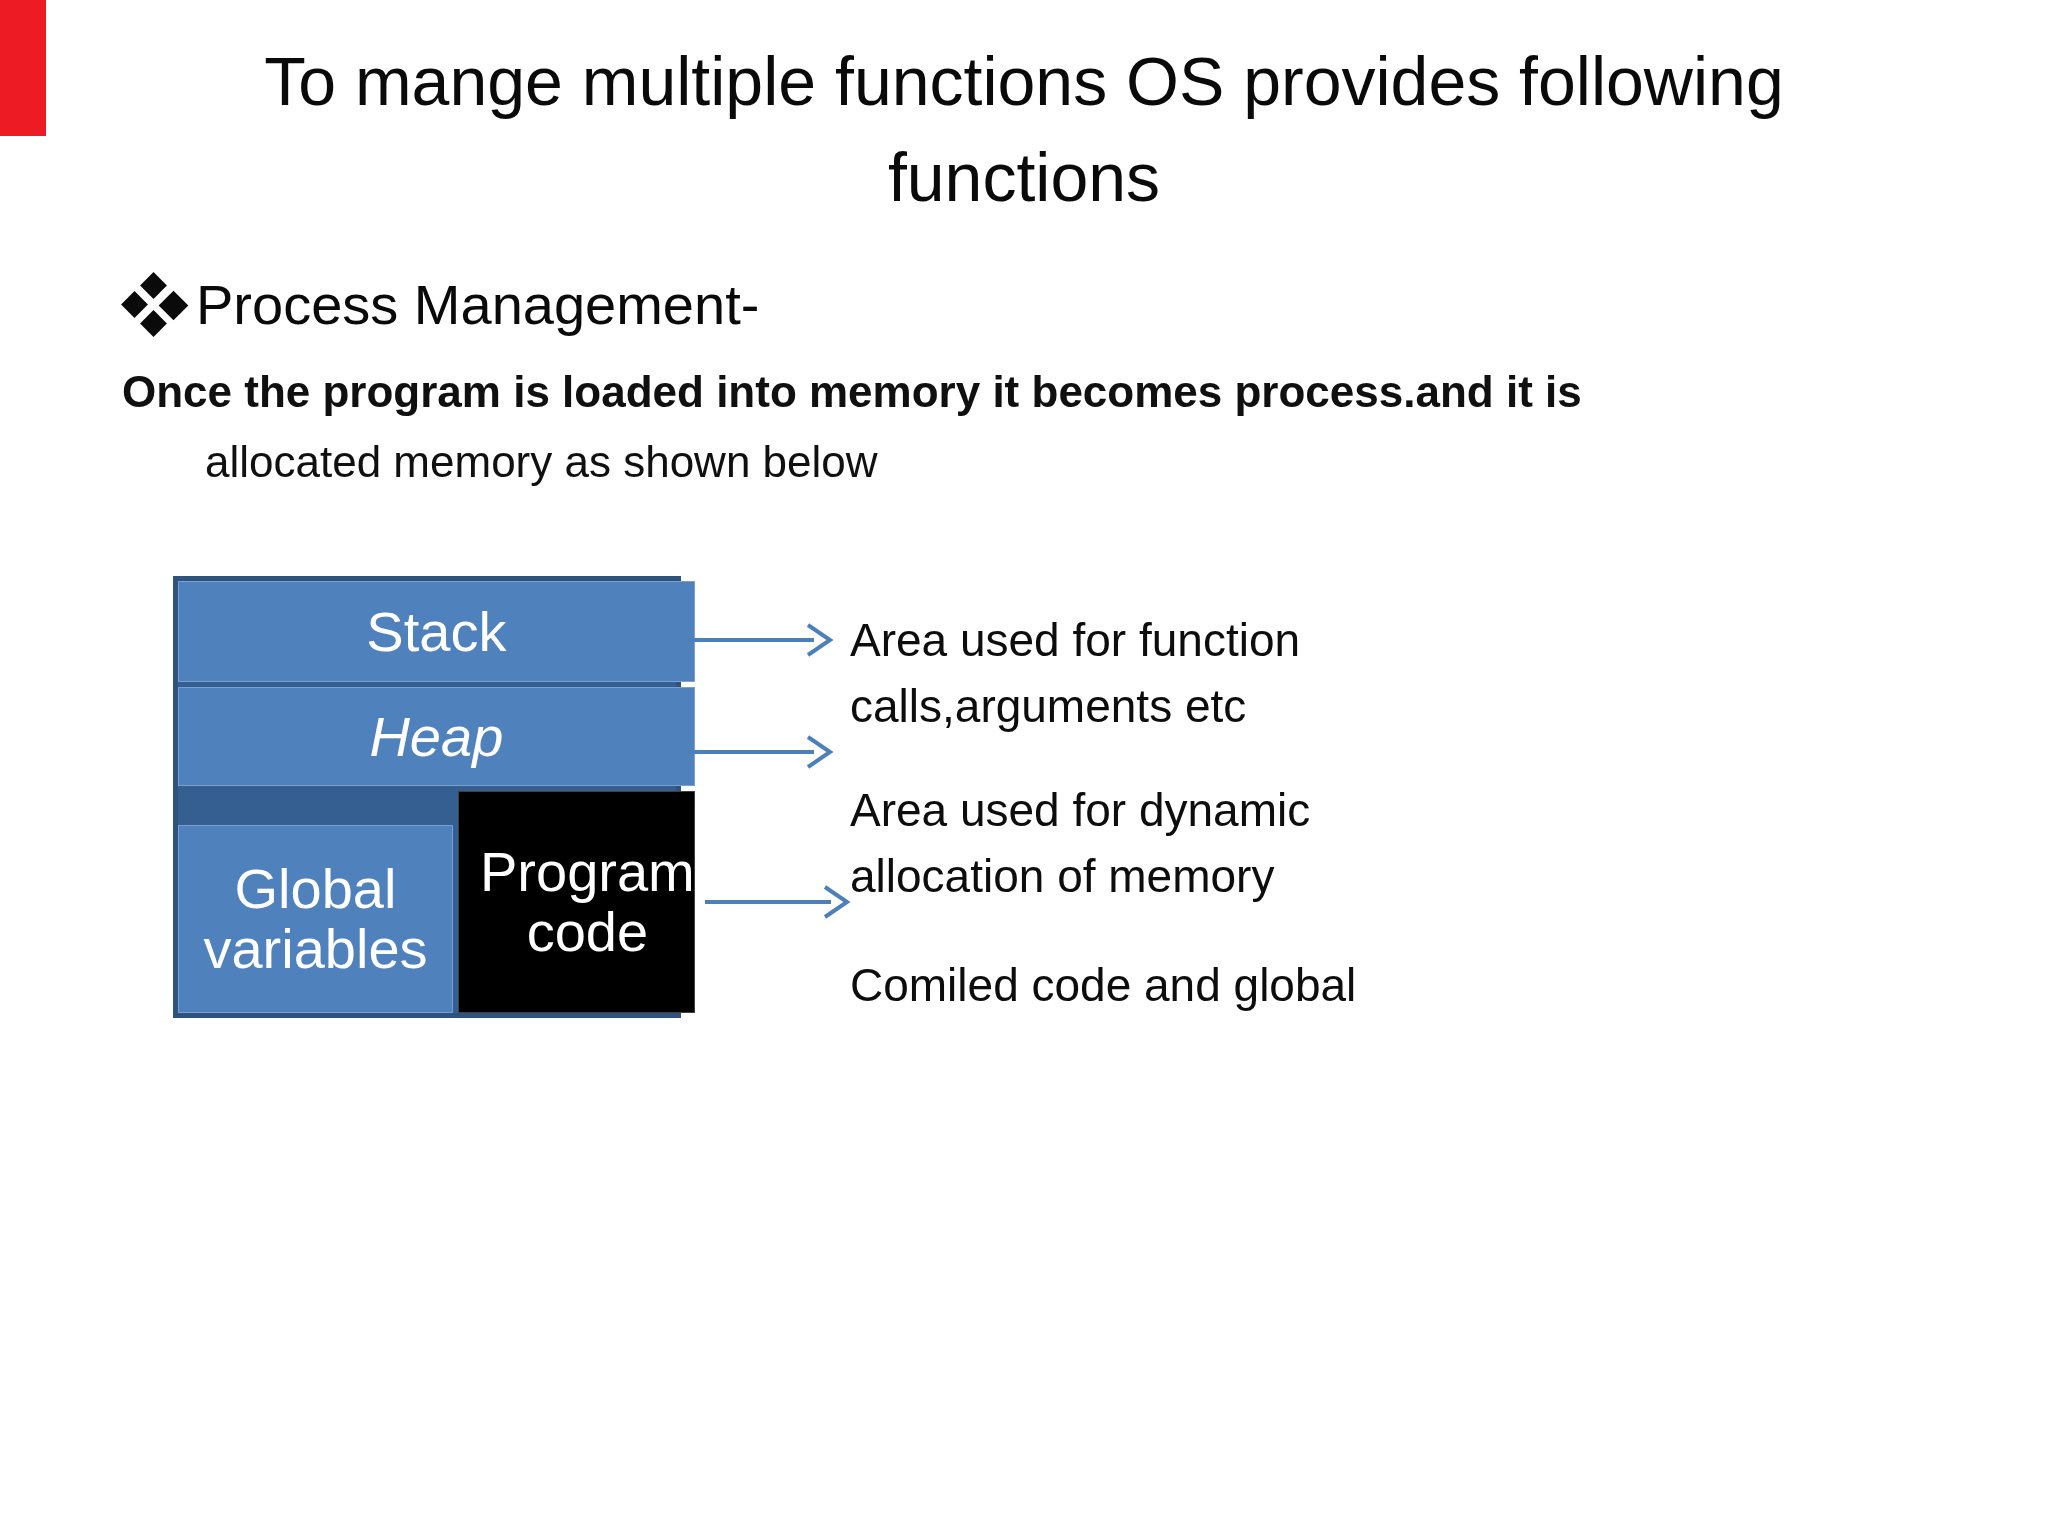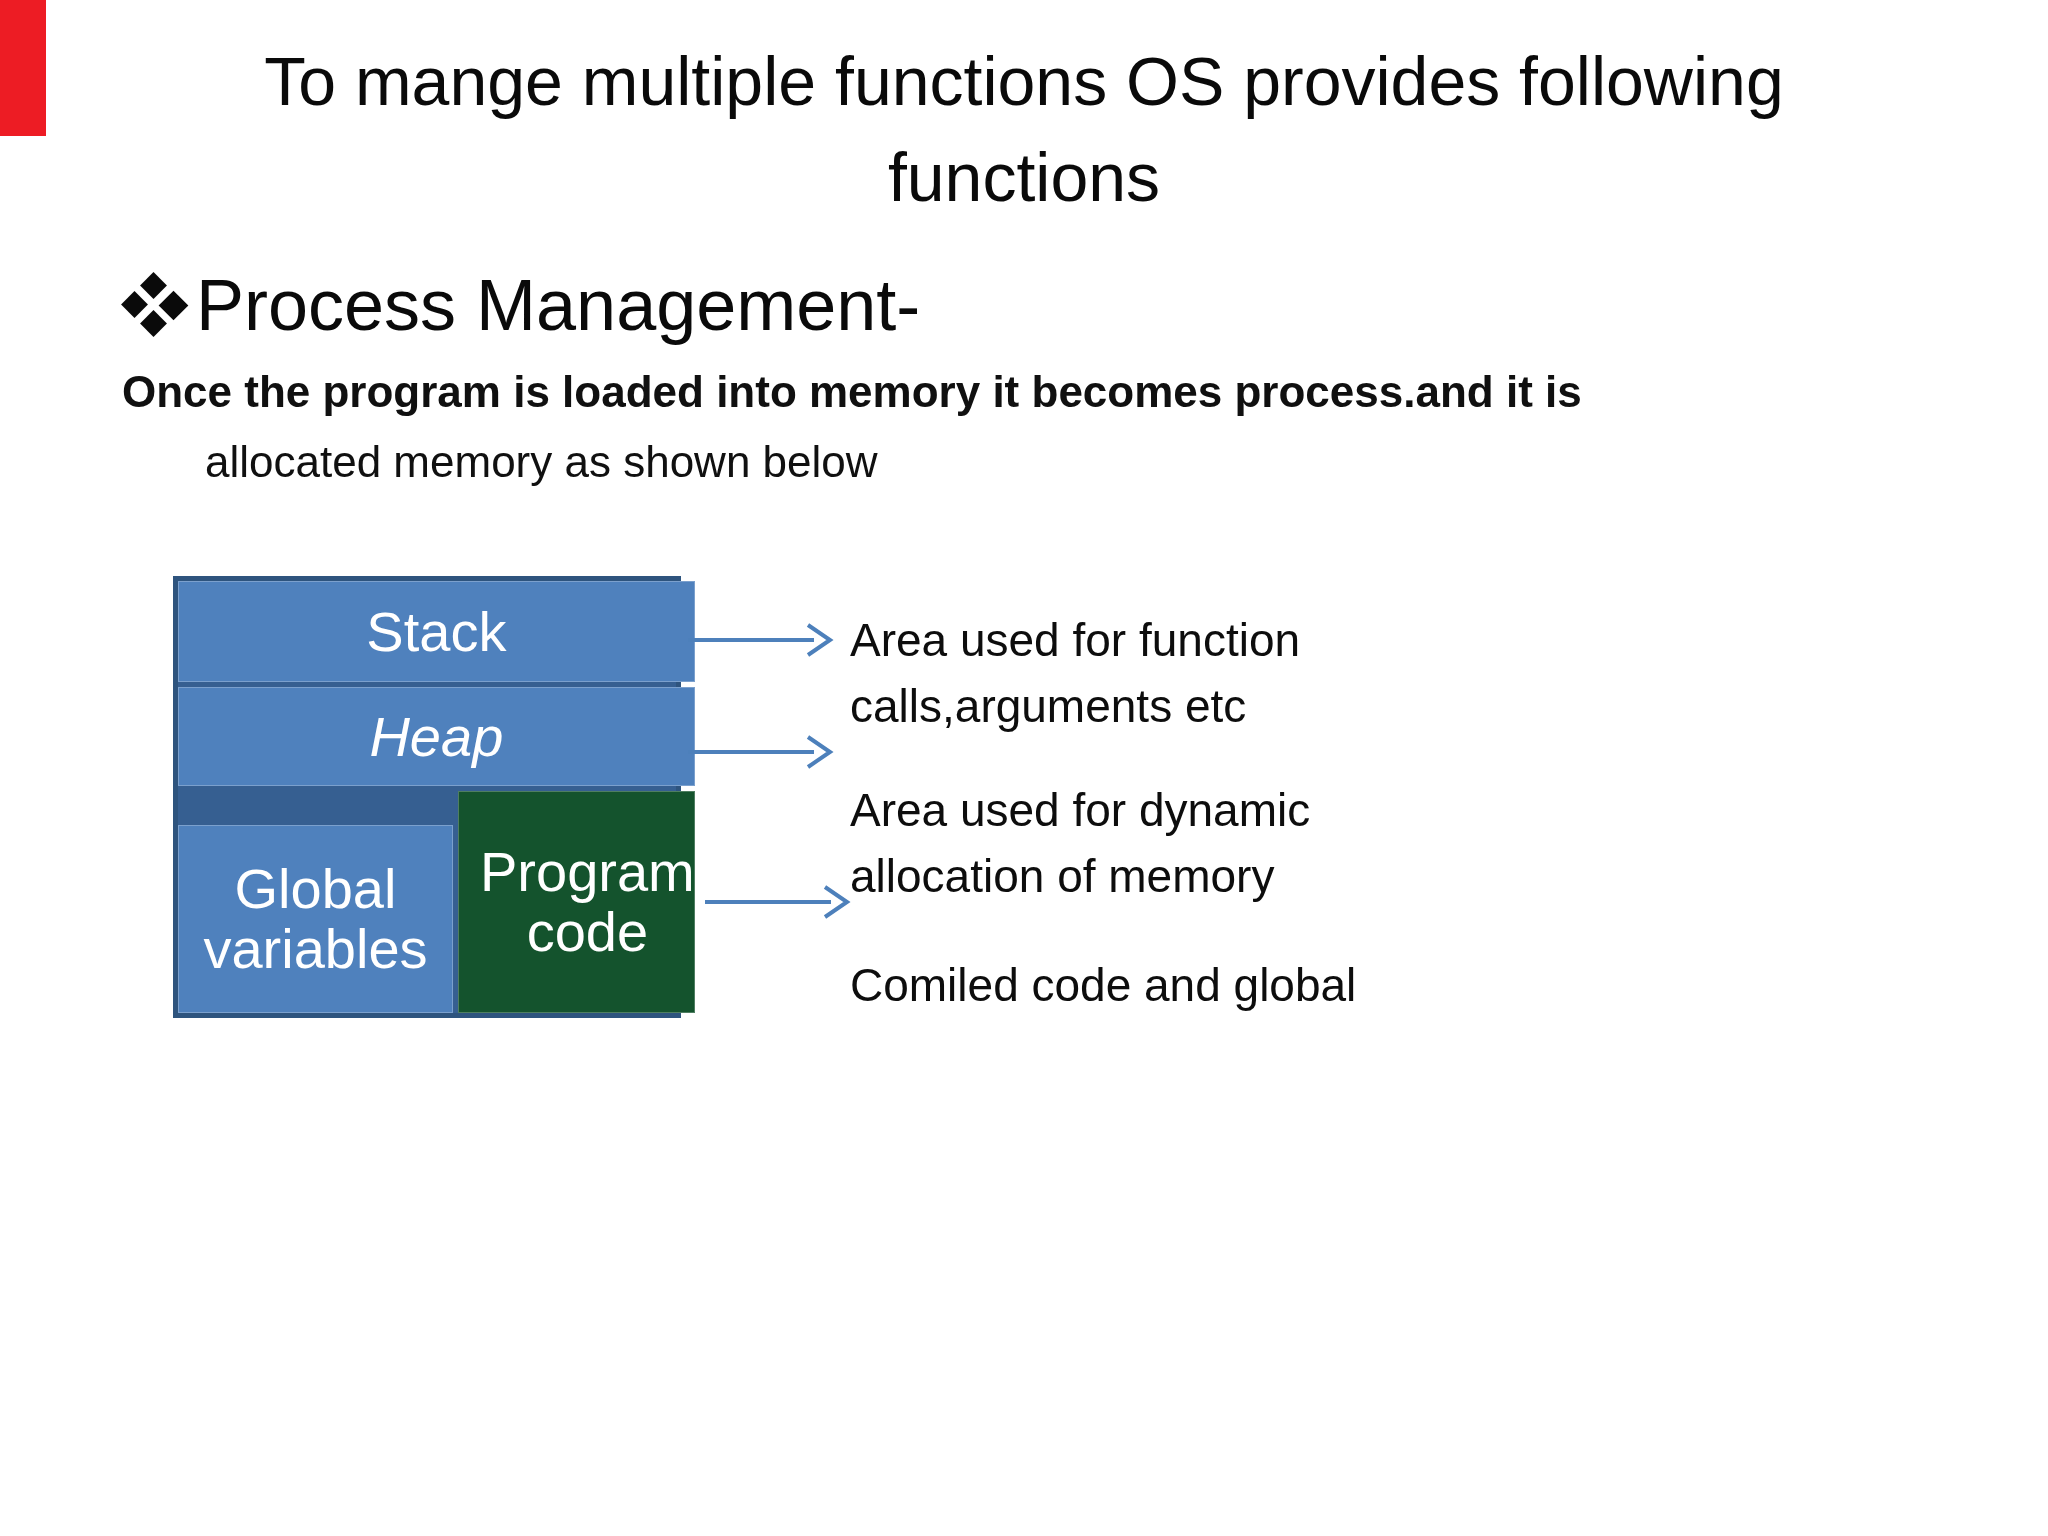--- a/index.html
+++ b/index.html
@@ -21,21 +21,21 @@
     position:absolute;left:0;top:33px;width:2048px;
     text-align:center;
     font-size:68px;line-height:96px;font-weight:400;
     color:#0a0a0a;margin:0;
   }
   .title span{display:block;}
   
   .heading{
     position:absolute;left:122px;top:261px;
     display:flex;align-items:center;
-    font-size:72px;line-height:88px;font-weight:400;color:#0a0a0a;margin:0;
+    font-size:56px;line-height:88px;font-weight:400;color:#0a0a0a;margin:0;
   }
   .diamond-bullet{
     position:relative;width:64px;height:64px;margin-right:10px;flex:0 0 auto;
   }
   .diamond-bullet i{
     position:absolute;width:19px;height:19px;background:#0a0a0a;
     transform:rotate(45deg);
   }
   .diamond-bullet i:nth-child(1){left:22px;top:3px;}
   .diamond-bullet i:nth-child(2){left:3px;top:22px;}
@@ -107,21 +107,21 @@
   </h2>
 
   <div class="body-line l1">Once the program is loaded into memory it becomes process.and it is</div>
   <div class="body-line l2">allocated memory as shown below</div>
 
   <div class="memory-box" style="background: rgb(54, 95, 145);">
     <div class="mem-cell" style="background: rgb(79, 129, 189);">Stack</div>
     <div class="mem-cell" style="background: rgb(79, 129, 189); font-style: italic;">Heap</div>
     <div class="mem-bottom">
       <div class="mem-cell" style="background: rgb(79, 129, 189); margin-top: 34px;">Global variables</div>
-      <div class="mem-cell" style="background: #14532d; padding-left: 22px;">Program code</div>
+      <div class="mem-cell" style="background: #000000; padding-left: 22px;">Program code</div>
     </div>
   </div>
 
   <svg class="arrow a1" viewBox="0 0 150 40">
     <line x1="2" y1="20" x2="128" y2="20" style="stroke: rgb(77, 128, 187);"></line>
     <polyline points="122,5 144,20 122,35" style="stroke: rgb(77, 128, 187);"></polyline>
   </svg>
   <svg class="arrow a2" viewBox="0 0 150 40">
     <line x1="2" y1="20" x2="128" y2="20" style="stroke: rgb(77, 128, 187);"></line>
     <polyline points="122,5 144,20 122,35" style="stroke: rgb(77, 128, 187);"></polyline>

